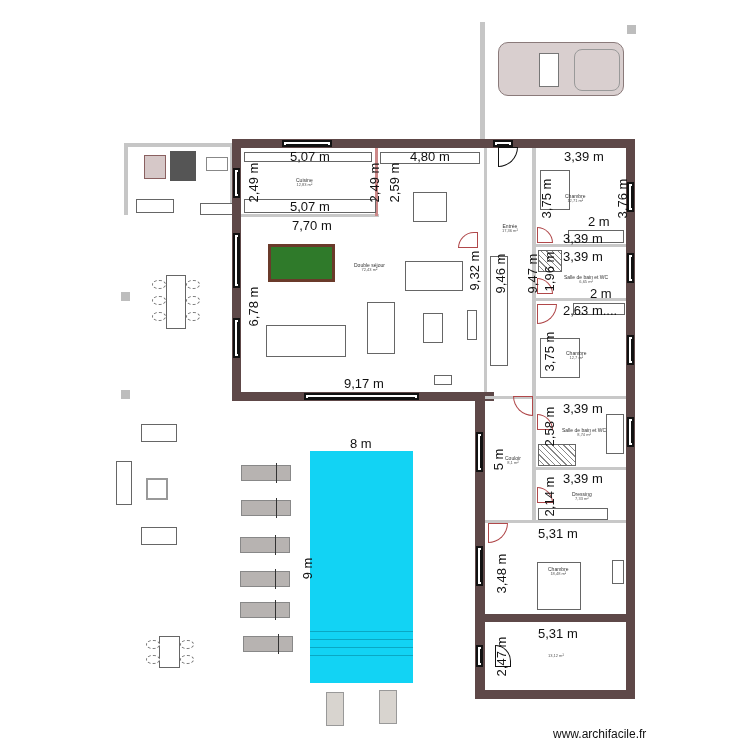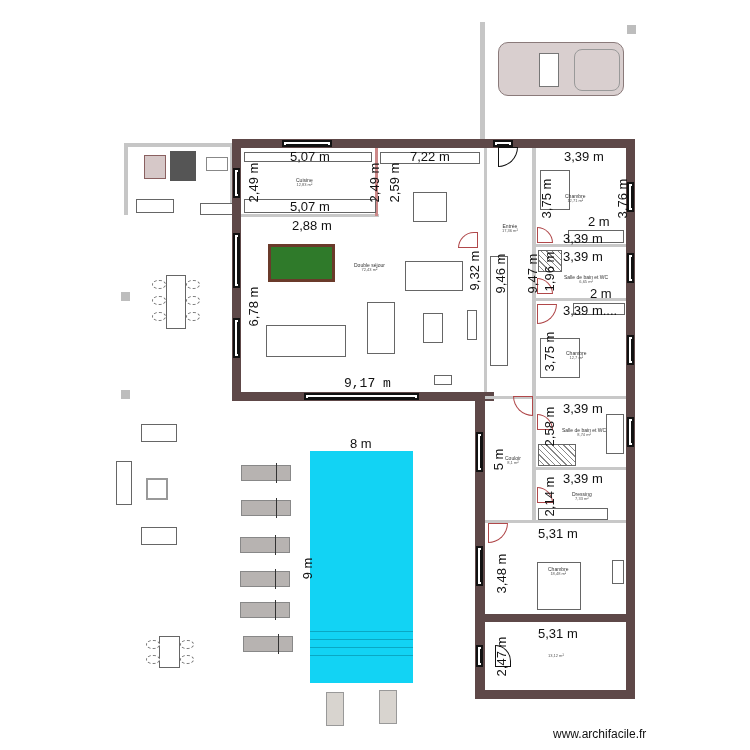--- a/index.html
+++ b/index.html
@@ -157,36 +157,36 @@
 <div class="room-name" style="left:505px;top:455px;"><span>Couloir</span><span class="area">8,1 m²</span></div>
 <div class="room-name" style="left:572px;top:491px;"><span>Dressing</span><span class="area">7,33 m²</span></div>
 <div class="room-name" style="left:548px;top:566px;"><span>Chambre</span><span class="area">18,48 m²</span></div>
 <div class="room-name" style="left:548px;top:654px;"><span></span><span class="area">13,12 m²</span></div>
 
 <div class="dim" style="left:290px;top:150px;">5,07 m</div>
 <div class="dim" style="left:290px;top:200px;">5,07 m</div>
 <div class="dim v" style="left:234px;top:176px;">2,49 m</div>
 <div class="dim v" style="left:355px;top:176px;">2,49 m</div>
 <div class="dim v" style="left:375px;top:176px;">2,59 m</div>
-<div class="dim" style="left:410px;top:150px;">7,22 m</div>
-<div class="dim" style="left:292px;top:219px;">2,88 m</div>
+<div class="dim" style="left:410px;top:150px;">4,80 m</div>
+<div class="dim" style="left:292px;top:219px;">7,70 m</div>
 <div class="dim v" style="left:234px;top:300px;">6,78 m</div>
-<div class="dim" style="left:344px;top:377px;font-family:Liberation Mono, monospace;">9,17 m</div>
+<div class="dim" style="left:344px;top:377px;">9,17 m</div>
 <div class="dim v" style="left:455px;top:264px;">9,32 m</div>
 <div class="dim v" style="left:481px;top:267px;">9,46 m</div>
 <div class="dim v" style="left:513px;top:267px;">9,47 m</div>
 <div class="dim" style="left:564px;top:150px;">3,39 m</div>
 <div class="dim v" style="left:527px;top:192px;">3,75 m</div>
 <div class="dim v" style="left:603px;top:192px;">3,76 m</div>
 <div class="dim" style="left:588px;top:215px;">2 m</div>
 <div class="dim" style="left:563px;top:232px;">3,39 m</div>
 <div class="dim" style="left:563px;top:250px;">3,39 m</div>
 <div class="dim v" style="left:530px;top:265px;">1,96 m</div>
 <div class="dim" style="left:590px;top:287px;">2 m</div>
-<div class="dim" style="left:563px;top:304px;">3,39 m....</div>
+<div class="dim" style="left:563px;top:304px;">2,63 m....</div>
 <div class="dim v" style="left:530px;top:345px;">3,75 m</div>
 <div class="dim" style="left:563px;top:402px;">3,39 m</div>
 <div class="dim v" style="left:530px;top:420px;">2,58 m</div>
 <div class="dim" style="left:563px;top:472px;">3,39 m</div>
 <div class="dim v" style="left:530px;top:490px;">2,14 m</div>
 <div class="dim v" style="left:488px;top:453px;">5 m</div>
 <div class="dim" style="left:538px;top:527px;">5,31 m</div>
 <div class="dim v" style="left:482px;top:567px;">3,48 m</div>
 <div class="dim" style="left:538px;top:627px;">5,31 m</div>
 <div class="dim v" style="left:482px;top:650px;">2,47 m</div>

